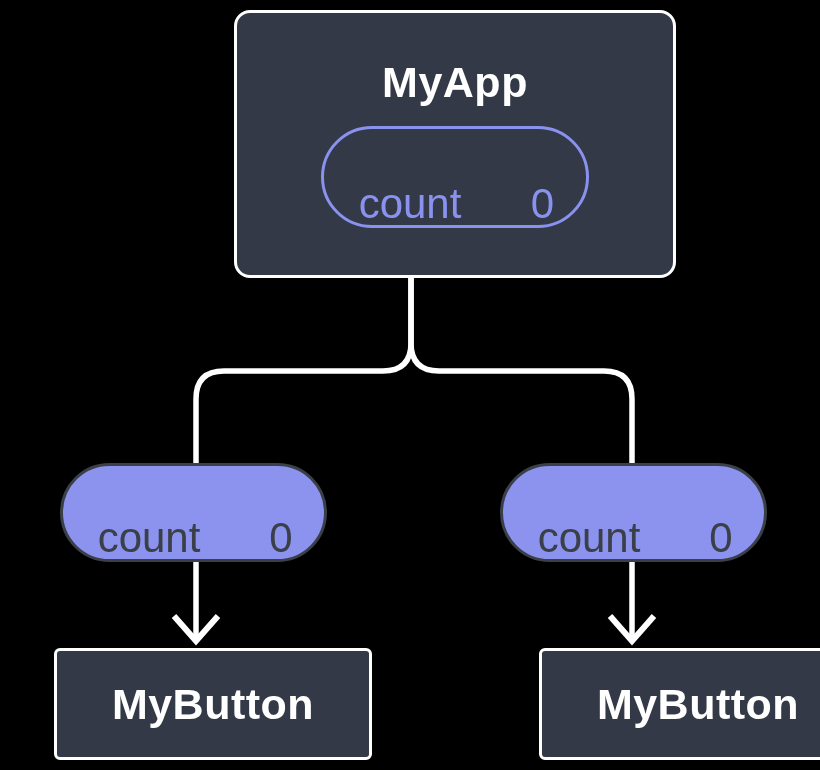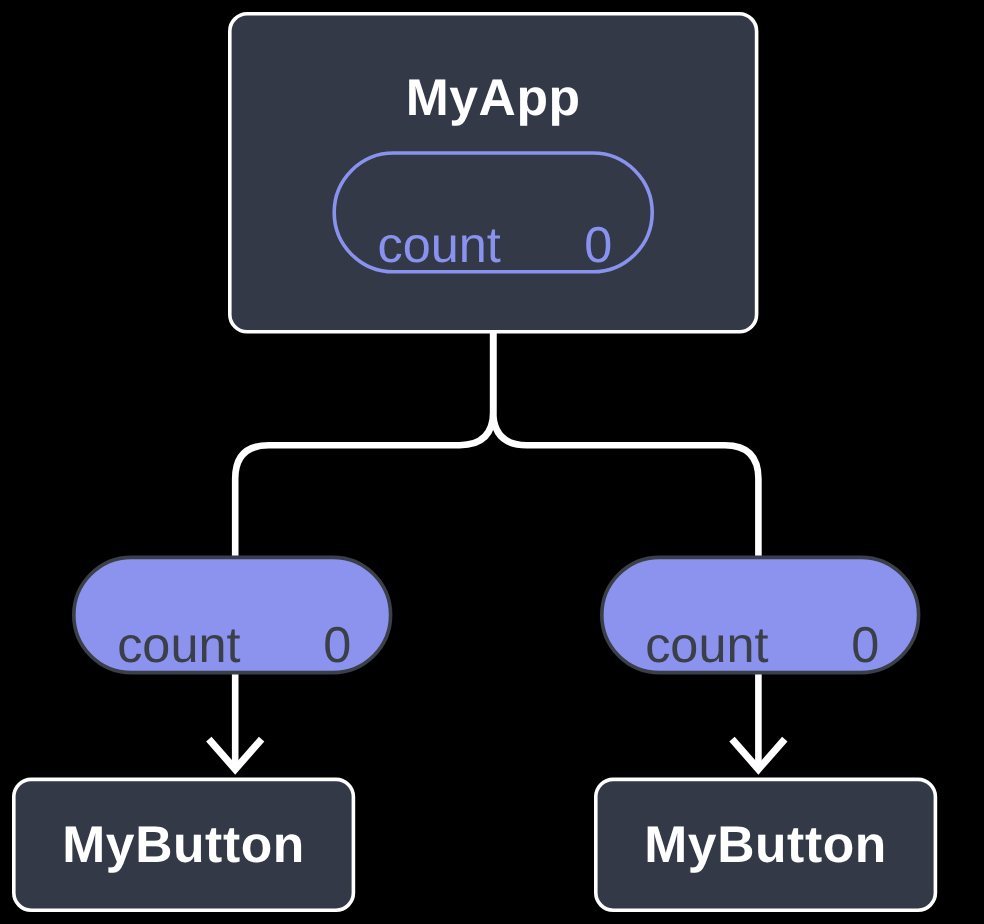--- a/index.html
+++ b/index.html
@@ -25,20 +25,21 @@
   .node {
     position: absolute;
     background: #333946;
     border: 3px solid #ffffff;
     box-sizing: border-box;
     z-index: 2;
     display: flex;
     flex-direction: column;
     align-items: center;
     justify-content: center;
+    margin-left: 44px;
   }
   .node-root {
     left: 190px;
     top: 10px;
     width: 442px;
     height: 268px;
     border-radius: 16px;
     gap: 22px;
   }
   .node-title {
@@ -86,23 +87,23 @@
     flex: 0 0 3px;
   }
   .pill-value {
     flex: 1 1 auto;
     display: flex;
     align-items: center;
     justify-content: center;
     font-size: 42px;
   }
   .node-button {
-    width: 286px;
+    width: 318px;
     height: 112px;
-    border-radius: 16px;
+    border-radius: 6px;
   }
   .node-button-left  { left: 10px;  top: 648px; }
   .node-button-right { left: 495px; top: 648px; }
 </style>
 </head>
 <body>
 
 <div class="canvas">
 
   <svg class="connectors" width="820" height="770" viewBox="0 0 820 770">

